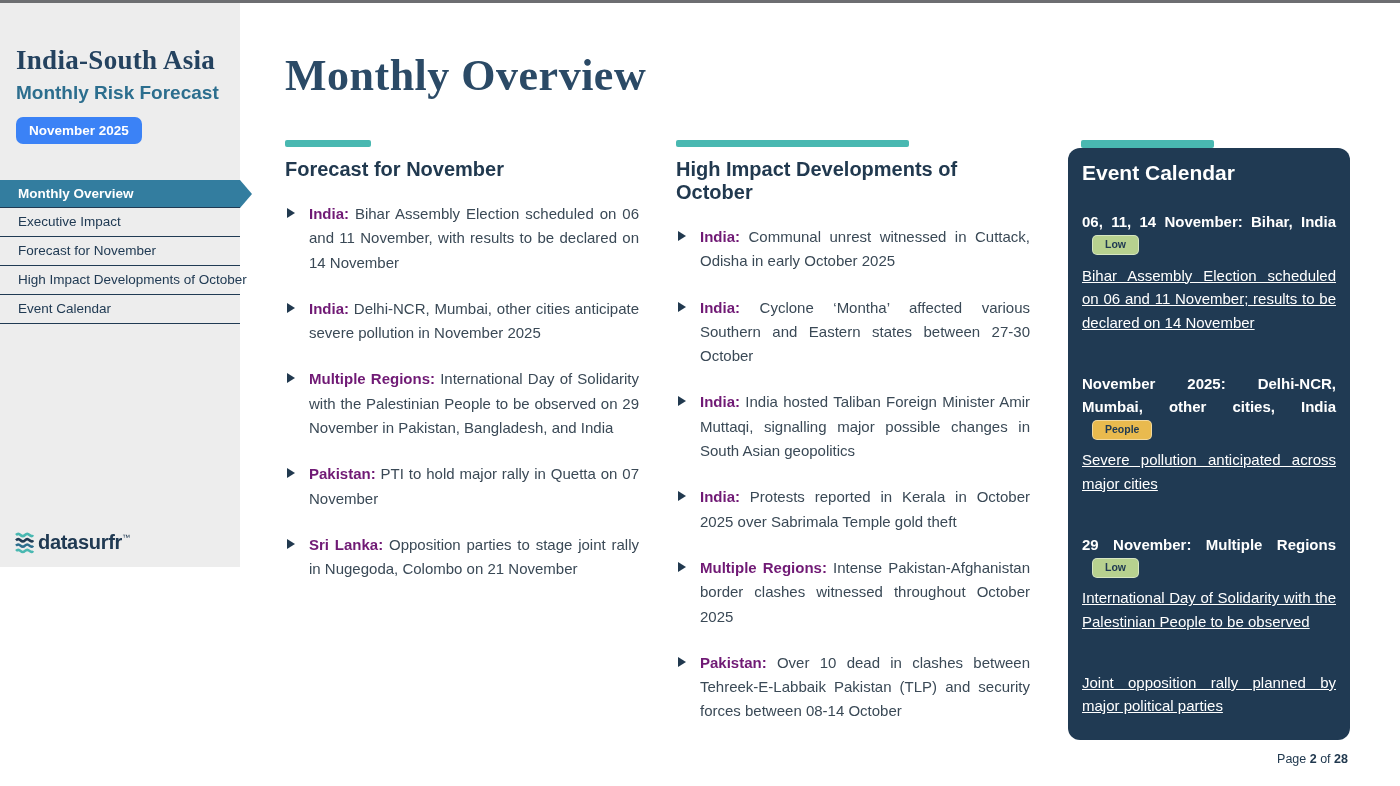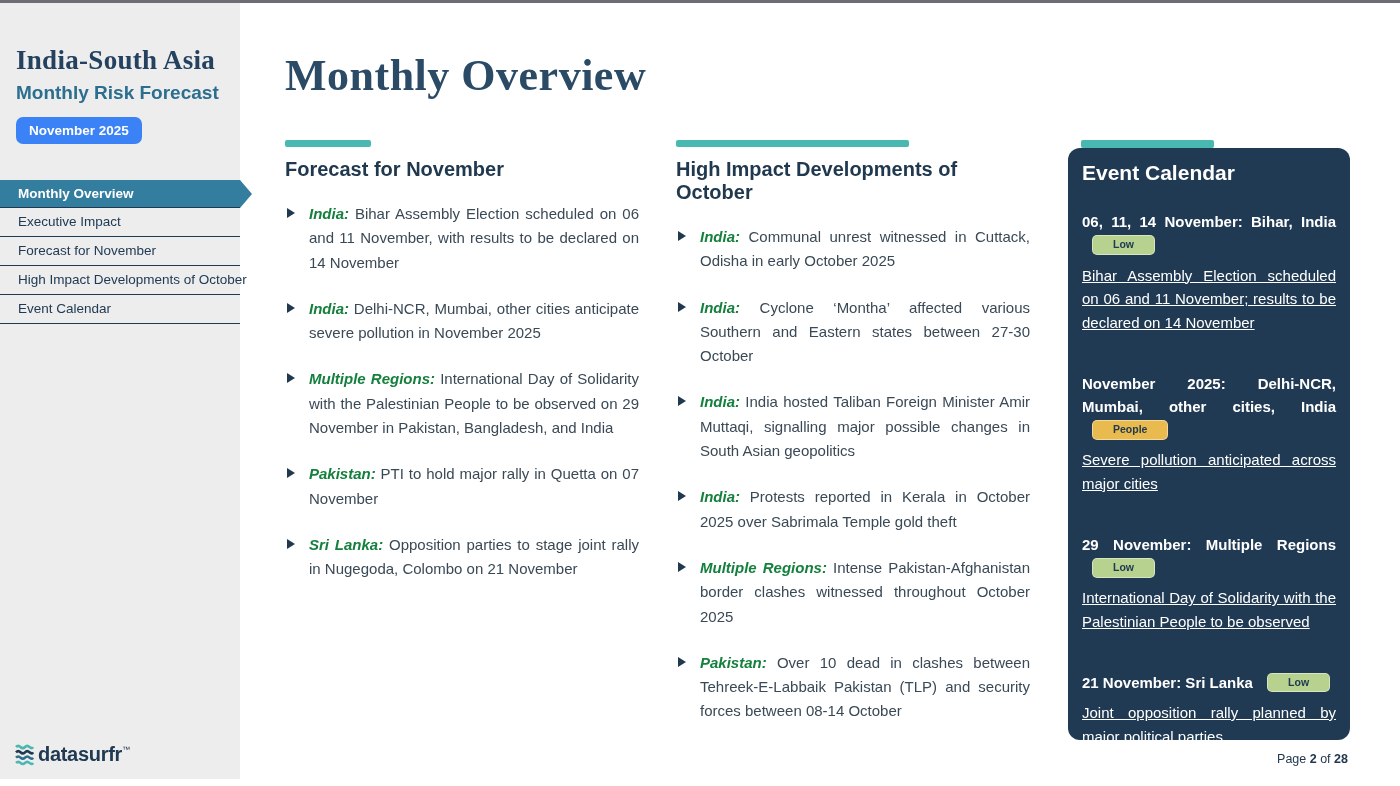--- a/index.html
+++ b/index.html
@@ -4,21 +4,21 @@
 <style>
   * { box-sizing: border-box; }
   html,body { margin:0; padding:0; }
   body {
     width:1400px; height:786px; position:relative; overflow:hidden;
     background:#ffffff; font-family:"Liberation Sans", sans-serif;
   }
   .topbar { position:absolute; top:0; left:0; width:1400px; height:3px; background:#6d6e71; }
 
   
-  .sidebar { position:absolute; top:3px; left:0; width:240px; height:776px; background:#ededed; }
+  .sidebar { position:absolute; top:3px; left:0; width:240px; height:564px; background:#ededed; }
   .sb-title {
     position:absolute; top:42px; left:16px; margin:0;
     font-family:"Liberation Serif", serif; font-weight:600;
     font-size:27px; color:#24425f; letter-spacing:.3px; white-space:nowrap;
   }
   .sb-sub {
     position:absolute; top:79px; left:16px; margin:0;
     font-size:19px; font-weight:700; color:#2c6e8e; white-space:nowrap;
   }
   .period-badge {
@@ -59,35 +59,35 @@
   .col-heading { margin:0 0 21px 0; font-size:20px; font-weight:700; color:#21394f; }
   .bullet { display:flex; margin-bottom:22px; }
   .tri {
     flex:0 0 auto; width:0; height:0; margin:6px 0 0 2px;
     border-left:8px solid #21394f; border-top:5px solid transparent; border-bottom:5px solid transparent;
   }
   .bullet p {
     margin:0 0 0 14px; font-size:15px; line-height:1.62;
     color:#3a4956; text-align:justify;
   }
-  .bullet strong { color:#15803d;font-style:italic; }
+  .bullet strong { color:#701a75; }
 
   
   .panel {
     position:absolute; left:1068px; top:148px; width:282px; height:592px;
     background:#203a53; border-radius:12px;
   }
   .panel-accent { position:absolute; left:13px; top:-8px; width:133px; height:8px; background:#49b8b1; border-radius:2px; }
   .panel-heading { margin:13px 0 0 14px; color:#ffffff; font-size:21px; font-weight:700; }
   .events { margin:25px 14px 0 14px; }
   .event { margin-bottom:37px; }
   .ev-title { font-size:15px; font-weight:700; color:#ffffff; line-height:1.55; text-align:justify; }
   .sev {
     display:inline-block; font-size:10.5px; font-weight:700; color:#203a53;
-    padding:2px 20px; border-radius:5px; margin-left:10px; vertical-align:2px;
+    padding:2px 12px; border-radius:5px; margin-left:10px; vertical-align:2px;
     border:1px solid rgba(255,255,255,.45); line-height:1.3;
   }
   .ev-desc { margin:7px 0 0 0; font-size:15px; color:#ffffff; line-height:1.58; text-align:justify;text-decoration:underline; }
 
   .pagenum { position:absolute; top:752px; right:52px; font-size:12.5px; color:#21394f; white-space:nowrap; }
   .pagenum b { font-weight:700; }
 </style>
 </head>
 <body>
 
@@ -187,20 +187,19 @@
         </div>
         <div class="event">
           <div class="ev-title">November 2025: Delhi-NCR, Mumbai, other cities, India <span class="sev" style="background: rgb(233, 186, 78); color: rgb(32, 58, 83);">People</span></div>
           <p class="ev-desc">Severe pollution anticipated across major cities</p>
         </div>
         <div class="event">
           <div class="ev-title">29 November: Multiple Regions <span class="sev" style="background: rgb(183, 209, 143); color: rgb(32, 58, 83);">Low</span></div>
           <p class="ev-desc">International Day of Solidarity with the Palestinian People to be observed</p>
         </div>
         <div class="event">
-          <div class="ev-title">21 November: Sri Lanka <span class="sev" style="background: rgb(183, 209, 143); color: rgb(32, 58, 83);">Low</span></div>
           <p class="ev-desc">Joint opposition rally planned by major political parties</p>
         </div>
       </div>
   </aside>
 
   <div class="pagenum"><span>Page</span> <b>2</b> <span>of</span> <b>28</b></div>
 </main>
 
 </body></html>

